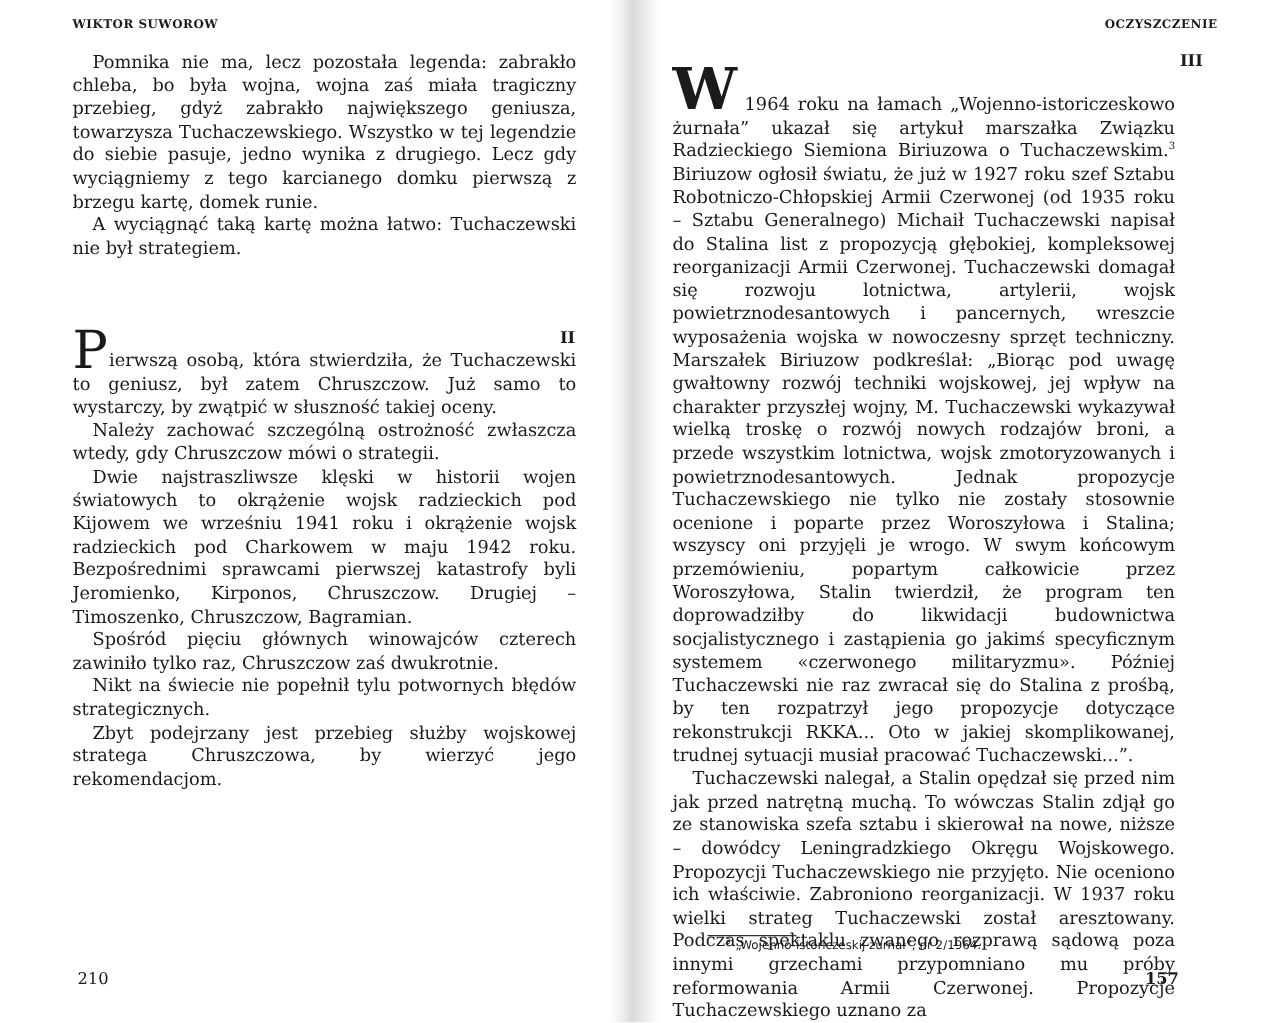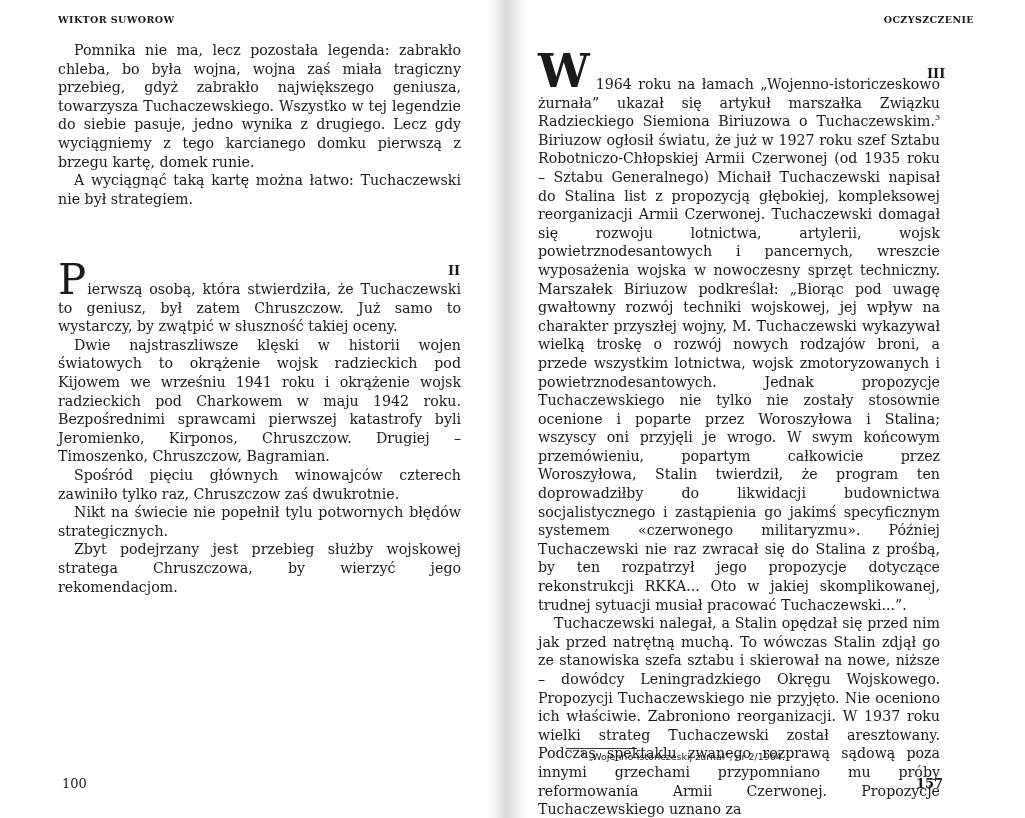--- a/index.html
+++ b/index.html
@@ -37,21 +37,21 @@
   .page.left .text-b { left: 58px; top: 280px; width: 403px; }
   .page.right .text-c { left: 10px; top: 75px; width: 402px; }
 
   .text p { margin: 0; text-indent: 16px; }
   .text p.noindent { text-indent: 0; }
 
   .section-num {
     position: absolute; font-weight: bold; font-size: 13px;
   }
   .page.left .section-num { left: 448px; top: 263px; }
-  .page.right .section-num { left: 399px; top: 42px; margin-top: 24px; }
+  .page.right .section-num { left: 416px; top: 42px; }
 
   .dropcap {
     float: left; font-weight: bold; font-size: 40px; line-height: 34px;
     margin: 0 2px -2px 0;
   }
   .dropcap.p { font-weight: normal; font-size: 42px; line-height: 36px; margin-top: -18px; margin-right: 1px; }
   .dropcap.w { font-size: 46px; line-height: 36px; margin-top: -22px; margin-right: 6px; }
 
   sup { font-size: 8px; line-height: 0; vertical-align: 6px; }
 
@@ -79,27 +79,28 @@
 
     <div class="text text-a">
       <p>Pomnika nie ma, lecz pozostała legenda: zabrakło chleba, bo była wojna, wojna zaś miała tragiczny przebieg, gdyż zabrakło największego geniusza, towarzysza Tuchaczewskiego. Wszystko w tej legendzie do siebie pasuje, jedno wynika z drugiego. Lecz gdy wyciągniemy z tego karcianego domku pierwszą z brzegu kartę, domek runie.</p>
       <p>A wyciągnąć taką kartę można łatwo: Tuchaczewski nie był strategiem.</p>
     </div>
 
     <div class="section-num">II</div>
 
     <div class="text text-b">
       <p class="noindent"><span class="dropcap p">P</span><span>ierwszą osobą, która stwierdziła, że Tuchaczewski to geniusz, był zatem Chruszczow. Już samo to wystarczy, by zwątpić w słuszność takiej oceny.</span></p>
+      <p>Należy zachować szczególną ostrożność zwłaszcza wtedy, gdy Chruszczow mówi o strategii.</p>
       <p>Dwie najstraszliwsze klęski w historii wojen światowych to okrążenie wojsk radzieckich pod Kijowem we wrześniu 1941 roku i okrążenie wojsk radzieckich pod Charkowem w maju 1942 roku. Bezpośrednimi sprawcami pierwszej katastrofy byli Jeromienko, Kirponos, Chruszczow. Drugiej – Timoszenko, Chruszczow, Bagramian.</p>
       <p>Spośród pięciu głównych winowajców czterech zawiniło tylko raz, Chruszczow zaś dwukrotnie.</p>
       <p>Nikt na świecie nie popełnił tylu potwornych błędów strategicznych.</p>
       <p>Zbyt podejrzany jest przebieg służby wojskowej stratega Chruszczowa, by wierzyć jego rekomendacjom.</p>
     </div>
 
-    <div class="folio">100</div>
+    <div class="folio">210</div>
   </div>
 
   <div class="page right">
     <div class="running-head">OCZYSZCZENIE</div>
 
     <div class="section-num">III</div>
 
     <div class="text text-c">
       <p class="noindent"><span class="dropcap w">W</span><span>1964 roku na łamach „Wojenno-istoriczeskowo żurnała” ukazał się artykuł marszałka Związku Radzieckiego Siemiona Biriuzowa o Tuchaczewskim.</span><sup>3</sup><span> Biriuzow ogłosił światu, że już w 1927 roku szef Sztabu Robotniczo-Chłopskiej Armii Czerwonej (od 1935 roku – Sztabu Generalnego) Michaił Tuchaczewski napisał do Stalina list z propozycją głębokiej, kompleksowej reorganizacji Armii Czerwonej. Tuchaczewski domagał się rozwoju lotnictwa, artylerii, wojsk powietrznodesantowych i pancernych, wreszcie wyposażenia wojska w nowoczesny sprzęt techniczny. Marszałek Biriuzow podkreślał: „Biorąc pod uwagę gwałtowny rozwój techniki wojskowej, jej wpływ na charakter przyszłej wojny, M. Tuchaczewski wykazywał wielką troskę o rozwój nowych rodzajów broni, a przede wszystkim lotnictwa, wojsk zmotoryzowanych i powietrznodesantowych. Jednak propozycje Tuchaczewskiego nie tylko nie zostały stosownie ocenione i poparte przez Woroszyłowa i Stalina; wszyscy oni przyjęli je wrogo. W swym końcowym przemówieniu, popartym całkowicie przez Woroszyłowa, Stalin twierdził, że program ten doprowadziłby do likwidacji budownictwa socjalistycznego i zastąpienia go jakimś specyficznym systemem «czerwonego militaryzmu». Później Tuchaczewski nie raz zwracał się do Stalina z prośbą, by ten rozpatrzył jego propozycje dotyczące rekonstrukcji RKKA... Oto w jakiej skomplikowanej, trudnej sytuacji musiał pracować Tuchaczewski...”.</span></p>
       <p>Tuchaczewski nalegał, a Stalin opędzał się przed nim jak przed natrętną muchą. To wówczas Stalin zdjął go ze stanowiska szefa sztabu i skierował na nowe, niższe – dowódcy Leningradzkiego Okręgu Wojskowego. Propozycji Tuchaczewskiego nie przyjęto. Nie oceniono ich właściwie. Zabroniono reorganizacji. W 1937 roku wielki strateg Tuchaczewski został aresztowany. Podczas spektaklu zwanego rozprawą sądową poza innymi grzechami przypomniano mu próby reformowania Armii Czerwonej. Propozycje Tuchaczewskiego uznano za</p>

